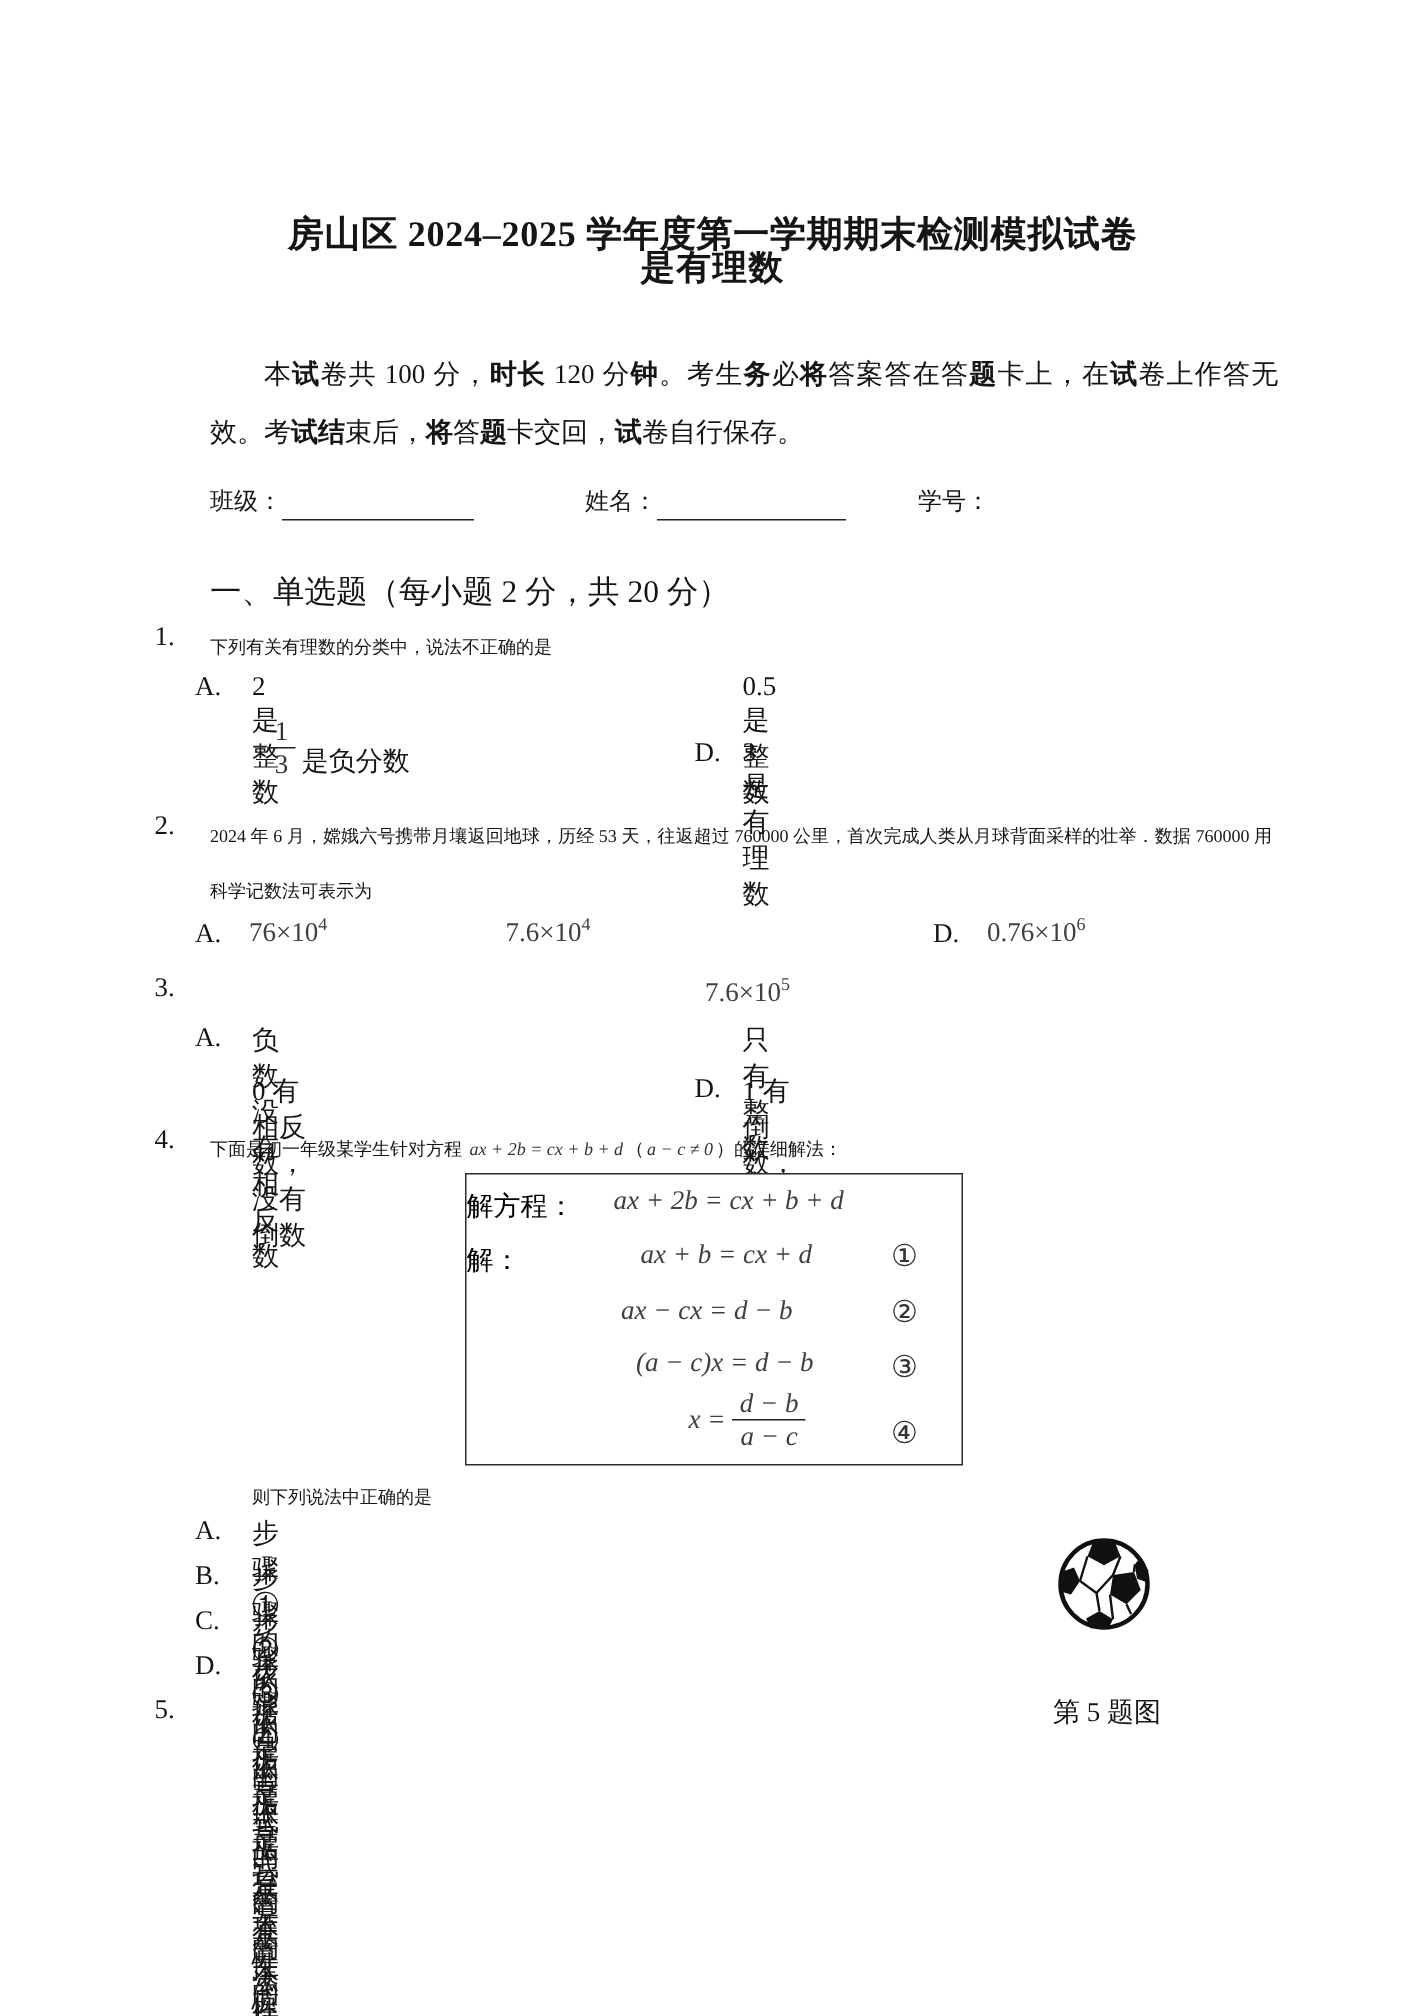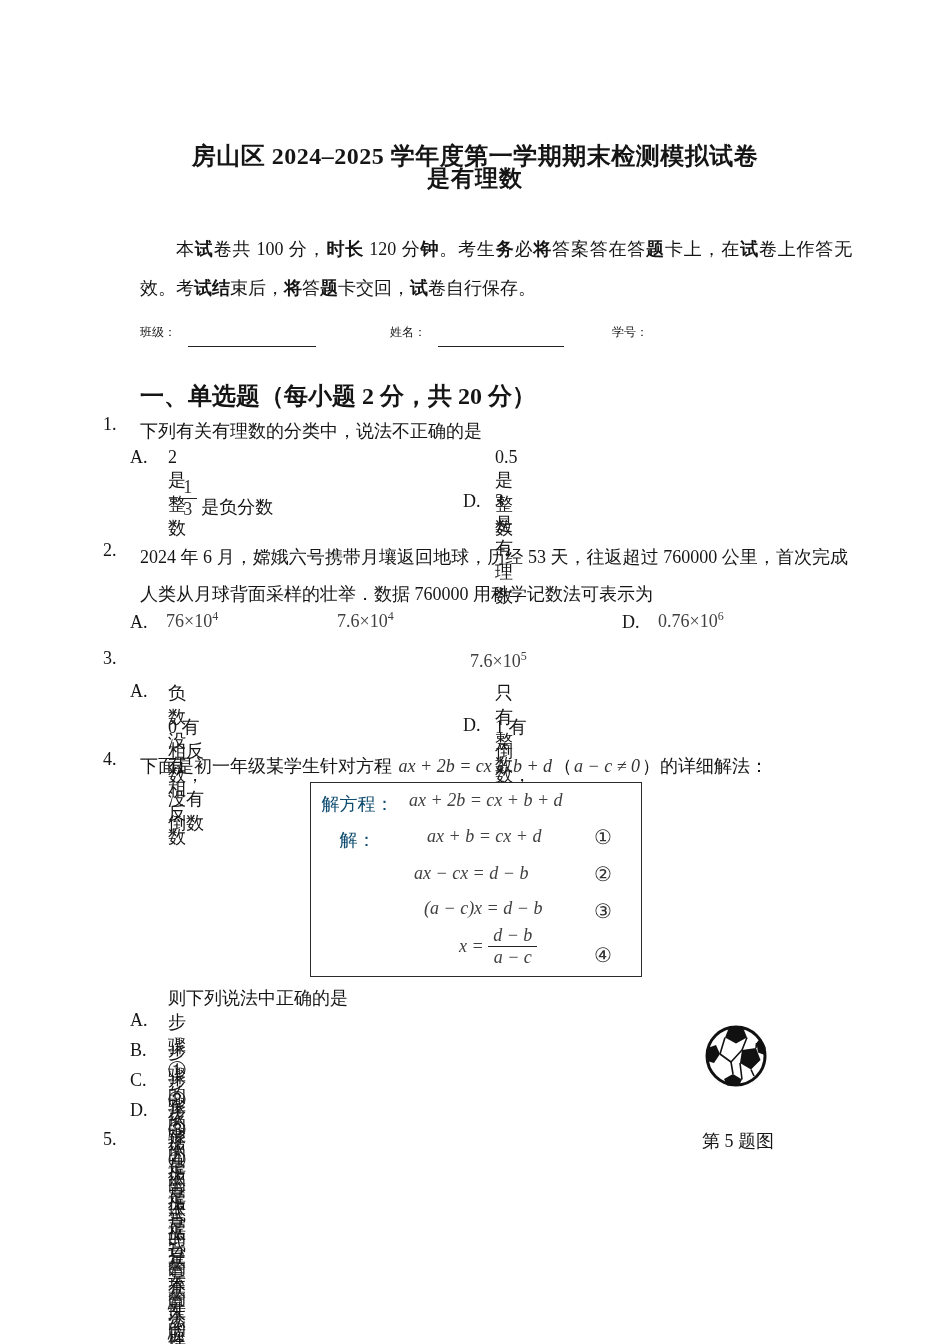--- a/index.html
+++ b/index.html
@@ -7,39 +7,39 @@
     position:relative;width:950px;height:1344px;background:#ffffff;
     font-family:"Liberation Serif","DejaVu Serif",serif;
     color:#151515;overflow:hidden;
   }
   .abs{position:absolute;}
   .exam-title{top:92px;left:0;width:950px;text-align:center;font-size:24px;font-weight:bold;letter-spacing:0.5px;margin-top:48px;}
   .exam-subtitle{top:163px;left:0;width:950px;text-align:center;font-size:23px;font-weight:bold;letter-spacing:1px;}
   .notice{top:230px;left:140px;width:712px;font-size:18px;line-height:39px;text-indent:36px;text-align:justify;}
   .bseg{font-weight:bold;}
   .mseg{font-style:italic;color:#333;padding:0 2px;}
-  .fieldrow{top:324px;left:0;width:950px;height:30px;font-size:12px;}
+  .fieldrow{top:324px;left:0;width:950px;height:30px;font-size:16px;}
   .blank{border-bottom:1.5px solid #222;height:24px;}
-  .section-heading{top:380px;left:140px;font-size:24px;font-weight:bold;}
+  .section-heading{top:380px;left:140px;font-size:21px;}
   .qnum{font-size:18px;}
-  .qtext{font-size:18px;line-height:37px;text-align:justify;}
+  .qtext{font-size:12px;line-height:37px;text-align:justify;}
   .optletter{font-size:18px;}
   .opttext{font-size:18px;}
   .formula{font-family:"Liberation Serif","DejaVu Serif",serif;font-style:italic;color:#404040;font-size:18px;}
   .upright{font-style:normal;}
   sup{font-size:12px;}
   
   .frac{display:inline-flex;flex-direction:column;align-items:center;vertical-align:middle;line-height:1.15;}
   .frac .fnum{padding:0 5px;border-bottom:1.5px solid #222;}
   .fracwrap{display:inline-flex;align-items:center;}
   .q1fracrow{display:flex;align-items:flex-end;font-size:18px;color:#333;}
   .q1fracrow .suffix{color:#151515;margin-left:4px;}
   
   .solution-box{top:782px;left:310px;width:330px;height:193px;border:1.5px solid #2b2b2b;background:#fff;}
-  .boxrow-label{position:absolute;left:0;width:93px;text-align:center;font-size:18px;color:#0c4a6e;}
+  .boxrow-label{position:absolute;left:0;width:93px;text-align:left;font-size:18px;color:#000000;}
   .boxrow-formula{position:absolute;font-size:18px;}
   .boxstep{position:absolute;left:283px;font-size:20px;color:#333;font-style:normal;}
   .caption{font-size:18px;}
 </style>
 </head>
 <body>
 
 <div class="page">
 
   <div class="abs exam-title">房山区 2024–2025 学年度第一学期期末检测模拟试卷</div>

